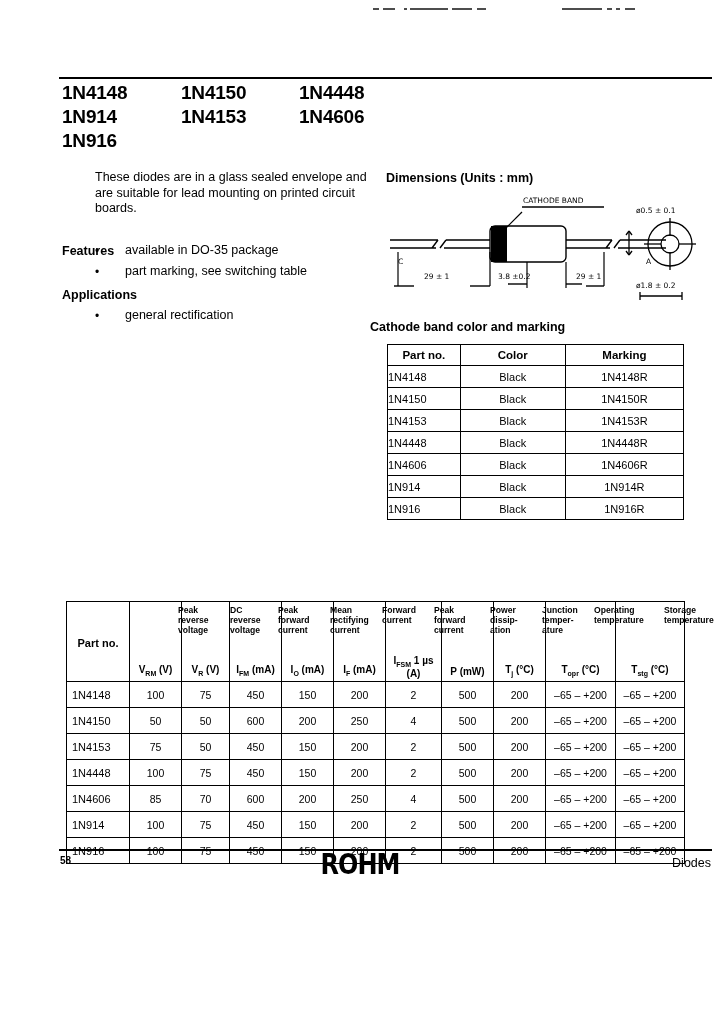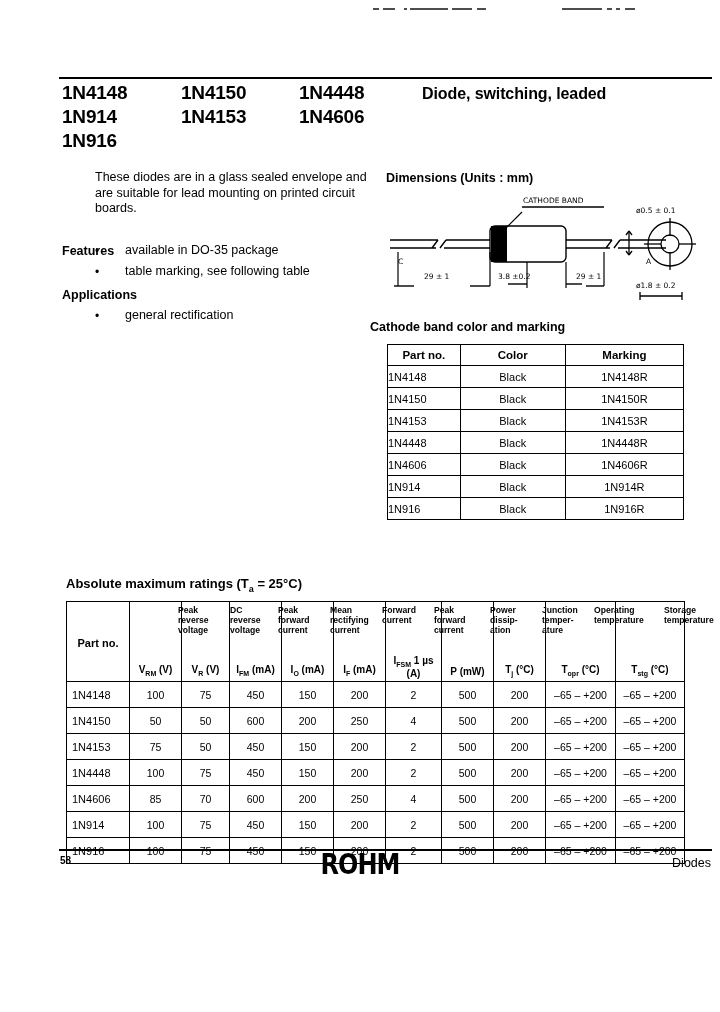--- a/index.html
+++ b/index.html
@@ -236,21 +236,20 @@
   <div class="scan-noise" style="left:616px; top:8px; width:4px;"></div>
   <div class="scan-noise" style="left:625px; top:8px; width:10px;"></div>
 
   <div class="top-rule"></div>
 
   <div class="part-grid">
     <div class="part-row">
       <span class="pn c1">1N4148</span>
       <span class="pn c2">1N4150</span>
       <span class="pn c3">1N4448</span>
-      <span class="subtitle">Diode, switching, leaded</span>
     </div>
     <div class="part-row">
       <span class="pn c1">1N914</span>
       <span class="pn c2">1N4153</span>
       <span class="pn c3">1N4606</span>
     </div>
     <div class="part-row">
       <span class="pn c1">1N916</span>
     </div>
   </div>
@@ -258,21 +257,21 @@
   <div class="intro">These diodes are in a glass sealed envelope and are suitable for lead mounting on printed circuit boards.</div>
 
   <div class="sec-head" id="features-head">Features</div>
   <div class="bullet-list" id="features-list">
     <div class="bullet-item">
       <span class="bullet-dot">•</span>
       <span>available in DO-35 package</span>
     </div>
     <div class="bullet-item">
       <span class="bullet-dot">•</span>
-      <span>table marking, see following table</span>
+      <span>part marking, see switching table</span>
     </div>
   </div>
 
   <div class="sec-head" id="applications-head">Applications</div>
   <div class="bullet-list" id="applications-list">
     <div class="bullet-item">
       <span class="bullet-dot">•</span>
       <span>general rectification</span>
     </div>
   </div>
@@ -390,23 +389,20 @@
         <td class="cb-mark">1N914R</td>
       </tr>
       <tr>
         <td class="cb-part">1N916</td>
         <td class="cb-color">Black</td>
         <td class="cb-mark">1N916R</td>
       </tr>
     </tbody>
   </table>
 
-  <div id="amr-head">
-    <span>Absolute maximum ratings (T</span><sub>a</sub><span> = 25°C)</span>
-  </div>
 
   <table class="tbl" id="amr-table">
     <colgroup>
       <col style="width:63px">
         <col style="width:52px">
         <col style="width:48px">
         <col style="width:52px">
       <col style="width:52px">
         <col style="width:52px">
         <col style="width:56px">

